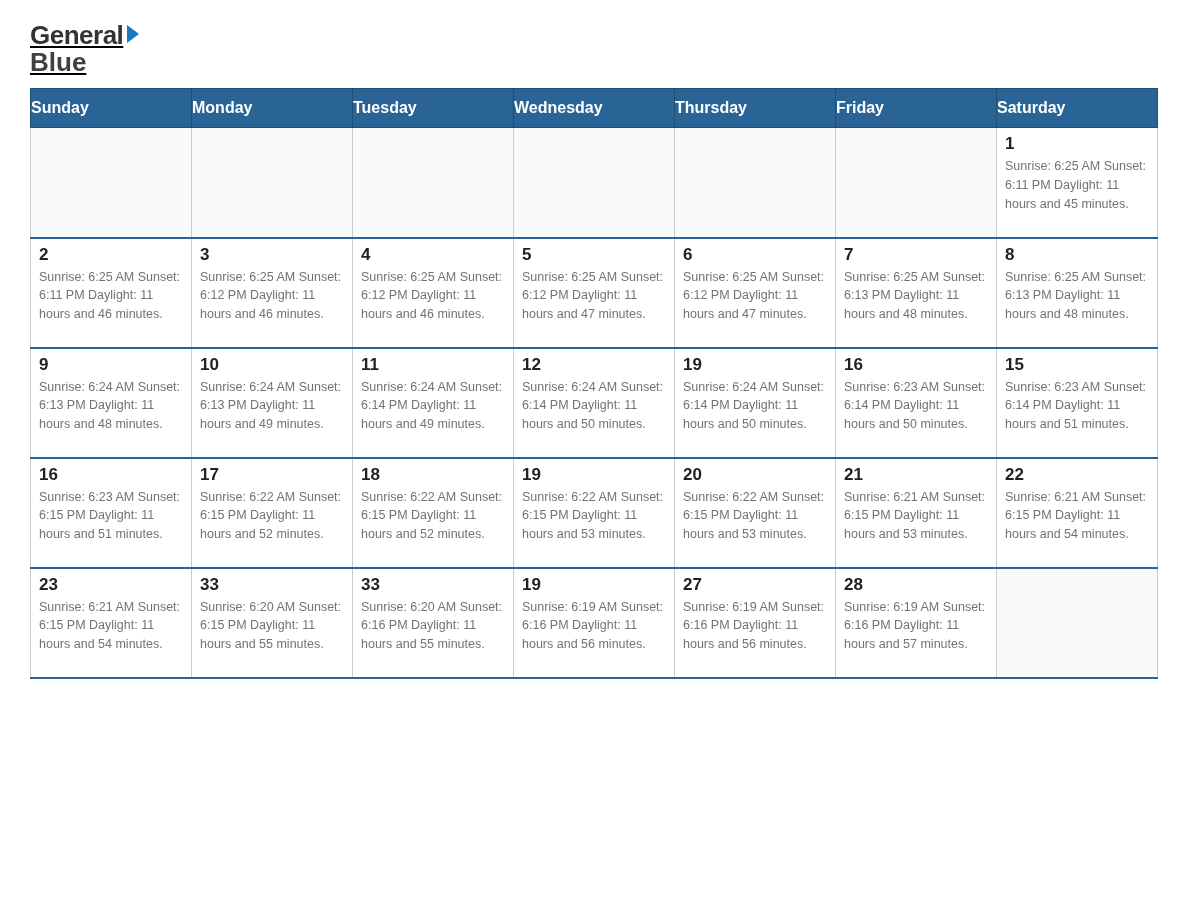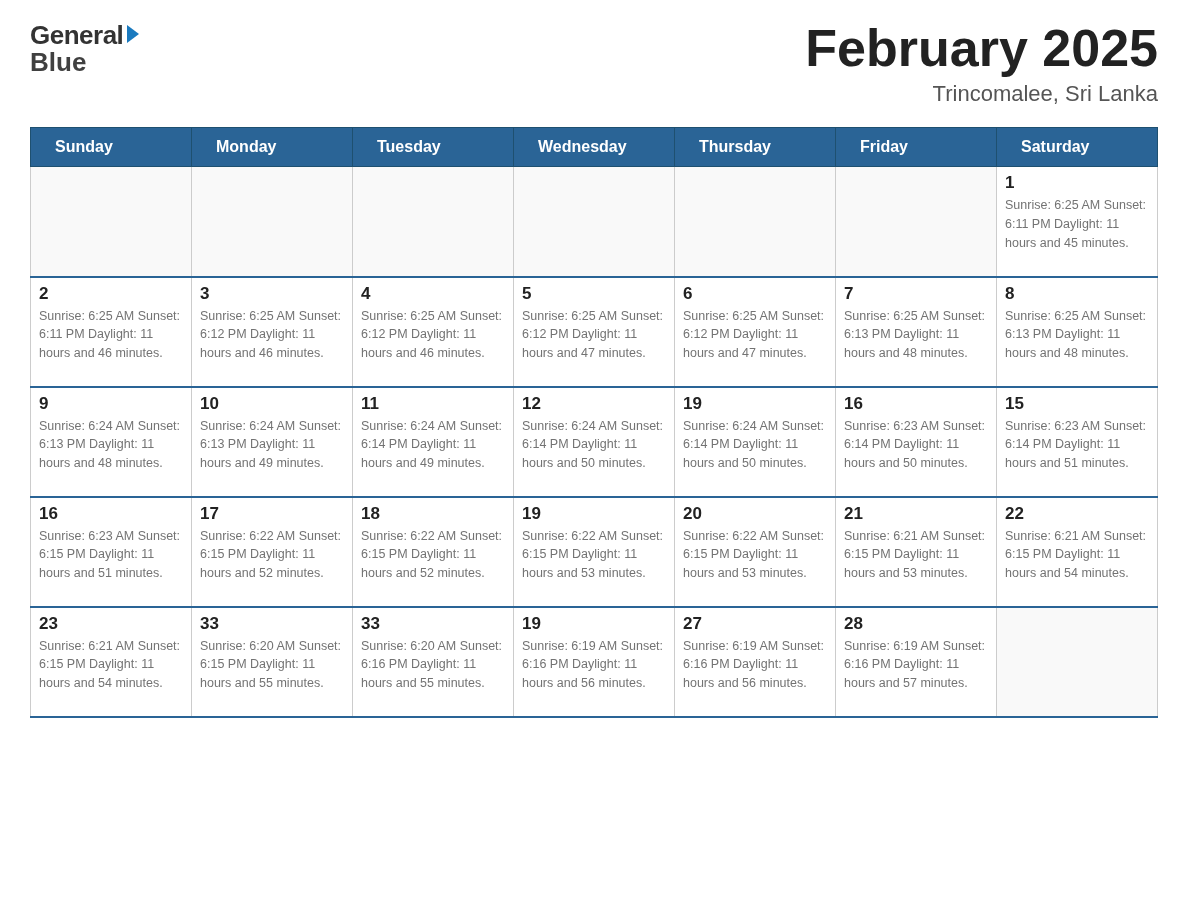--- a/index.html
+++ b/index.html
@@ -5,23 +5,24 @@
     * { box-sizing: border-box; margin: 0; padding: 0; }
     body {
       font-family: Arial, sans-serif;
       background: #fff;
       padding: 20px 30px;
       width: 1188px;
       min-height: 918px;
     }
     .header {
       display: flex;
-      justify-content: space-between;
+      justify-content: flex-start;
       align-items: flex-start;
-      margin-bottom: 20px;
+      margin-bottom: 10px;
+      text-decoration: underline;
     }
     .logo {
       display: flex;
       flex-direction: column;
       align-items: flex-start;
     }
     .logo-top {
       display: flex;
       align-items: center;
     }
@@ -63,21 +64,21 @@
     .calendar {
       width: 100%;
       border-collapse: collapse;
       margin-top: 10px;
     }
     .calendar thead th {
       background-color: #2a6496;
       color: #fff;
       font-size: 16px;
       font-weight: bold;
-      padding: 10px 24px;
+      padding: 10px 0;
       text-align: left;
       border: 1px solid #1e5070;
     }
     .calendar tbody td {
       vertical-align: top;
       padding: 6px 8px;
       border: 1px solid #ccc;
       width: calc(100% / 7);
       min-height: 110px;
       height: 110px;
@@ -104,24 +105,20 @@
 </head>
 <body>
 
 <div class="header">
   <div class="logo">
     <div class="logo-top">
       <span class="logo-general">General</span>
       <div class="logo-arrow"></div>
     </div>
     <span class="logo-blue">Blue</span>
-  </div>
-  <div class="title-area">
-    <div class="month-title">February 2025</div>
-    <div class="location">Trincomalee, Sri Lanka</div>
   </div>
 </div>
 
 <table class="calendar">
   <thead>
     <tr>
     <th>Sunday</th>
         <th>Monday</th>
         <th>Tuesday</th>
         <th>Wednesday</th>

